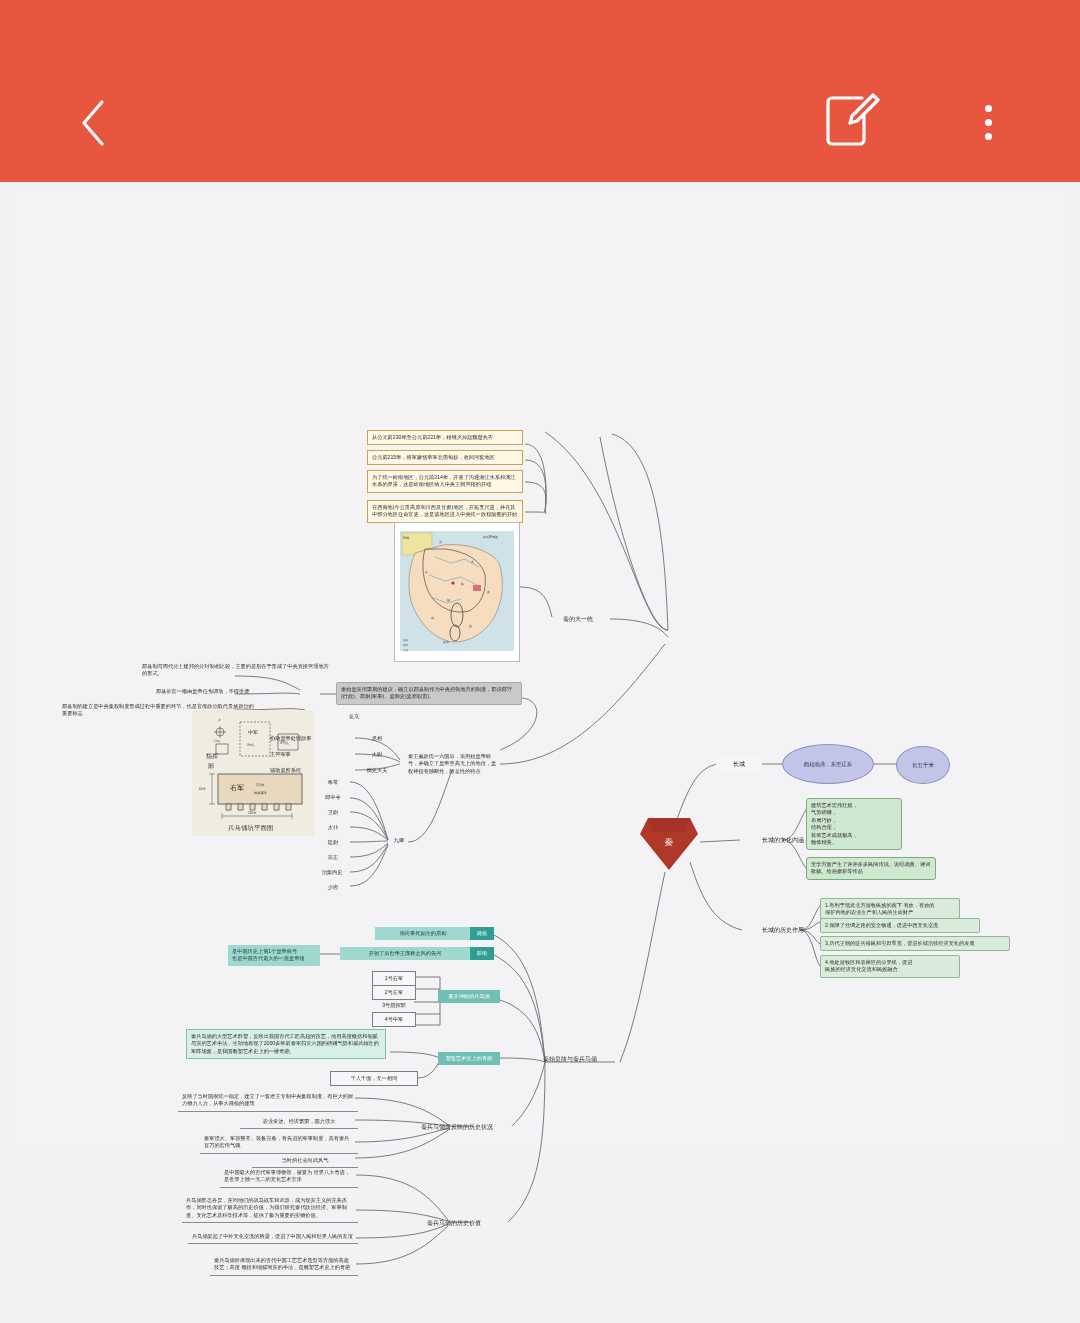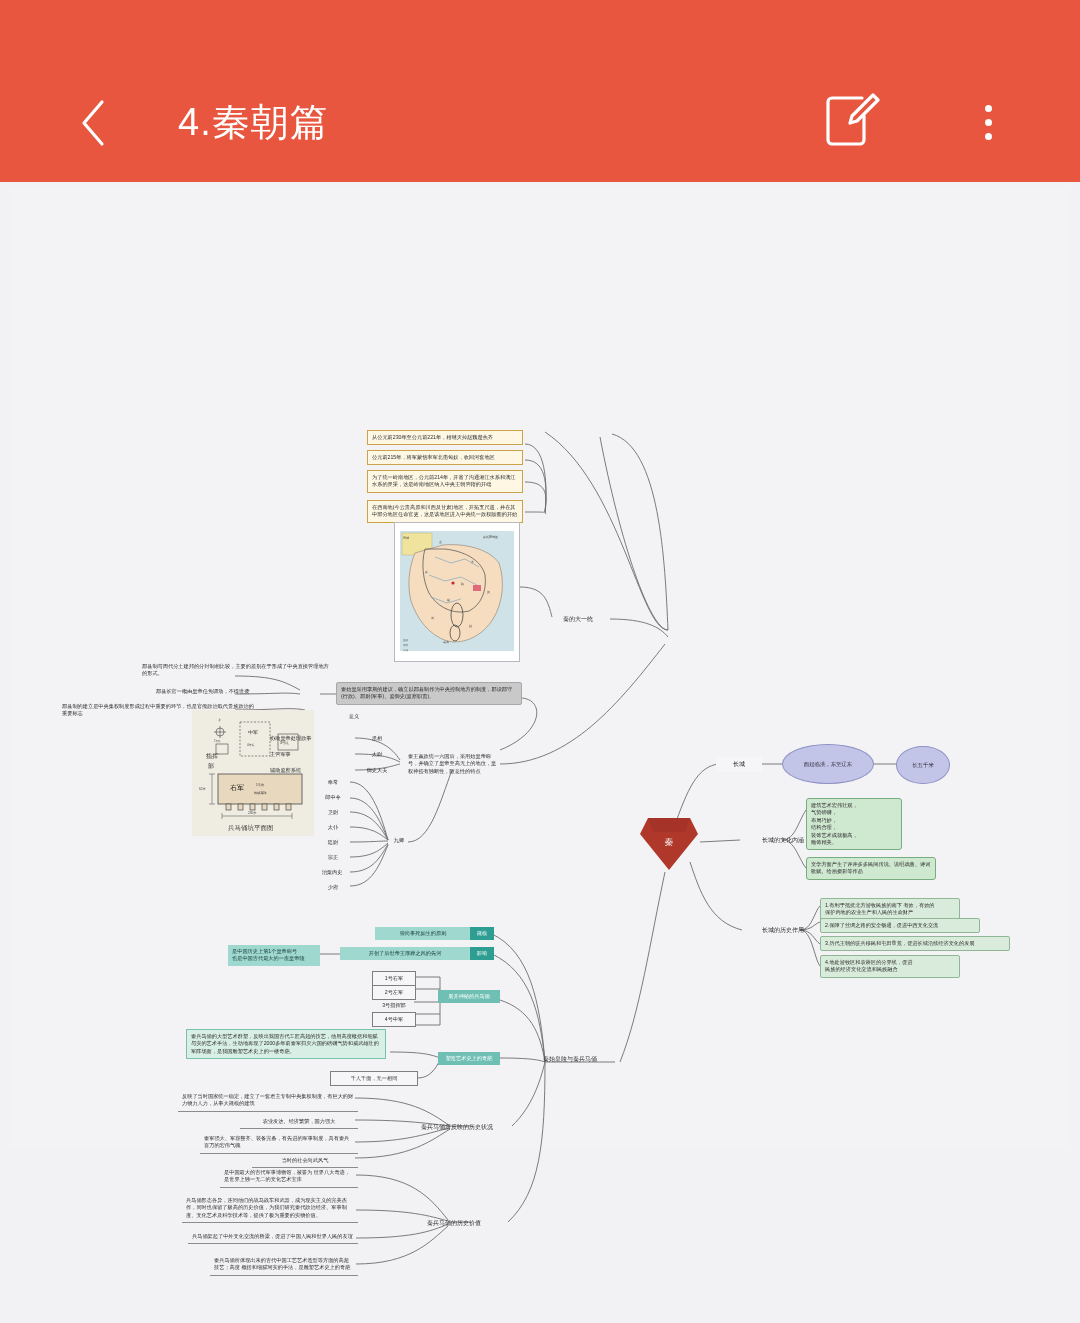--- a/index.html
+++ b/index.html
@@ -101,21 +101,20 @@
 </style>
 </head>
 <body>
 
 <div class="appbar">
   <div class="back-btn">
     <svg width="26" height="48" viewBox="0 0 26 48">
       <polyline points="22,3 4,24 22,45" fill="none" stroke="#ffffff" stroke-width="3.2" stroke-linecap="round" stroke-linejoin="round"></polyline>
     </svg>
   </div>
-  <div class="appbar-title">4.秦朝篇</div>
   <div class="edit-btn">
     <svg width="58" height="62" viewBox="0 0 58 62">
       <path d="M40 8 H10 a4 4 0 0 0 -4 4 V50 a4 4 0 0 0 4 4 H38 a4 4 0 0 0 4 -4 V26" fill="none" stroke="#ffffff" stroke-width="3.2" stroke-linecap="round" stroke-linejoin="round"></path>
       <path d="M30 26 L51 5 L56 10 L35 31 L28 33 Z" fill="none" stroke="#ffffff" stroke-width="3.2" stroke-linecap="round" stroke-linejoin="round"></path>
     </svg>
   </div>
   <div class="more-btn">
     <i></i>
     <i></i>
     <i></i>

